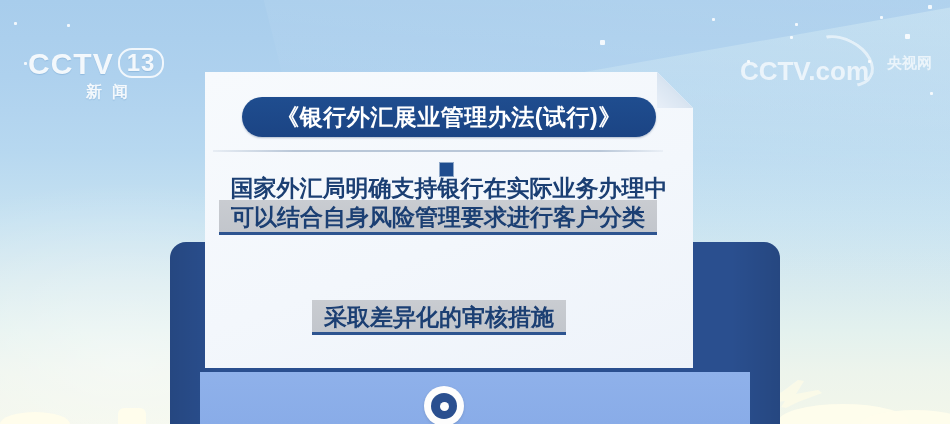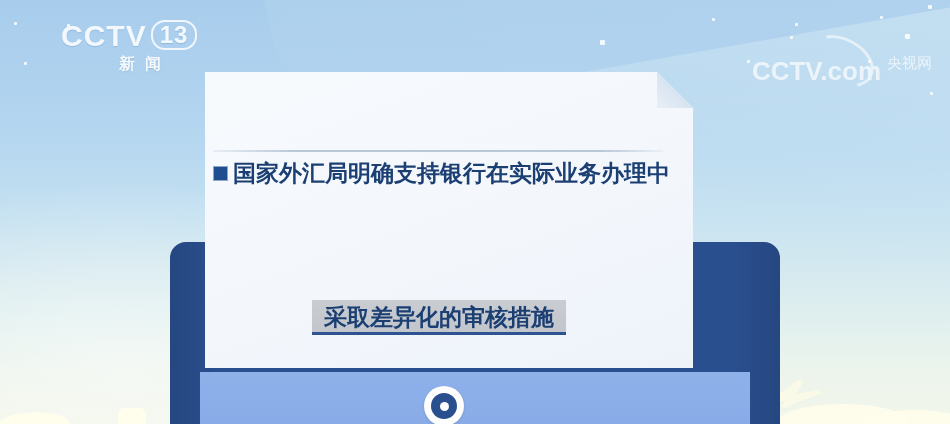--- a/index.html
+++ b/index.html
@@ -196,20 +196,21 @@
   }
 
   
   .bullet-line {
     position: absolute;
     left: 8px;
     top: 90px;
     width: 472px;
     display: flex;
     align-items: center;
+    flex-direction: column;
   }
   .bullet-square {
     width: 13px;
     height: 13px;
     background: #1f4d8f;
     border: 1px solid #8fa8c8;
     margin-right: 5px;
     flex: 0 0 auto;
   }
   .bullet-text {
@@ -237,25 +238,24 @@
     font-weight: bold;
     line-height: 1.05;
     white-space: nowrap;
     display: inline-block;
   }
 
   
   .cctv13-logo {
     position: absolute;
     left: 28px;
-    top: 20px;
+    top: 48px;
     width: 160px;
     height: 58px;
     opacity: 0.92;
-    margin-left: 33px;
   }
   .cctv13-wordmark {
     font-size: 30px;
     font-weight: bold;
     color: rgba(255,255,255,0.95);
     letter-spacing: 1px;
     line-height: 1;
     text-shadow: 0 1px 1px rgba(90,140,190,0.35);
   }
   .cctv13-num {
@@ -292,24 +292,24 @@
   }
   .cctv-com-main {
     font-size: 26px;
     font-weight: bold;
     color: rgba(255,255,255,0.95);
     letter-spacing: 0px;
     line-height: 1;
   }
   .cctv-com-cn {
     font-size: 15px;
-    font-weight: normal;
+    font-weight: bold;
     color: rgba(255,255,255,0.95);
     line-height: 1;
-    margin-left: 6px;
+    margin-left: 18px;
     margin-bottom: 14px;
     letter-spacing: 0px;
   }
   .cctv-com-arc {
     position: absolute;
     right: 56px;
     top: -2px;
     width: 62px;
     height: 40px;
     border: 3px solid rgba(255,255,255,0.8);
@@ -374,28 +374,36 @@
   <div class="device-screen"></div>
   <div class="home-button">
     <div class="home-button-ring">
       <div class="home-button-dot"></div>
     </div>
   </div>
 
   <div class="paper">
     <div class="paper-content">
 
+      <div class="title-pill">
+        <span class="title-text">《银行外汇展业管理办法(试行)》</span>
+      </div>
 
       <div class="divider"></div>
 
       <div class="bullet-line">
         <span class="bullet-square"></span>
         <span class="bullet-text">国家外汇局明确支持银行在实际业务办理中</span>
       </div>
 
+      <div class="hl-line" style="left:14px;top:128px;">
+        <span class="hl-band">
+          <span class="hl-text">可以结合自身风险管理要求进行客户分类</span>
+        </span>
+      </div>
 
 
       <div class="hl-line" style="left:107px;top:228px;">
         <span class="hl-band">
           <span class="hl-text">采取差异化的审核措施</span>
         </span>
       </div>
 
     </div>
     <div class="paper-fold"></div>

